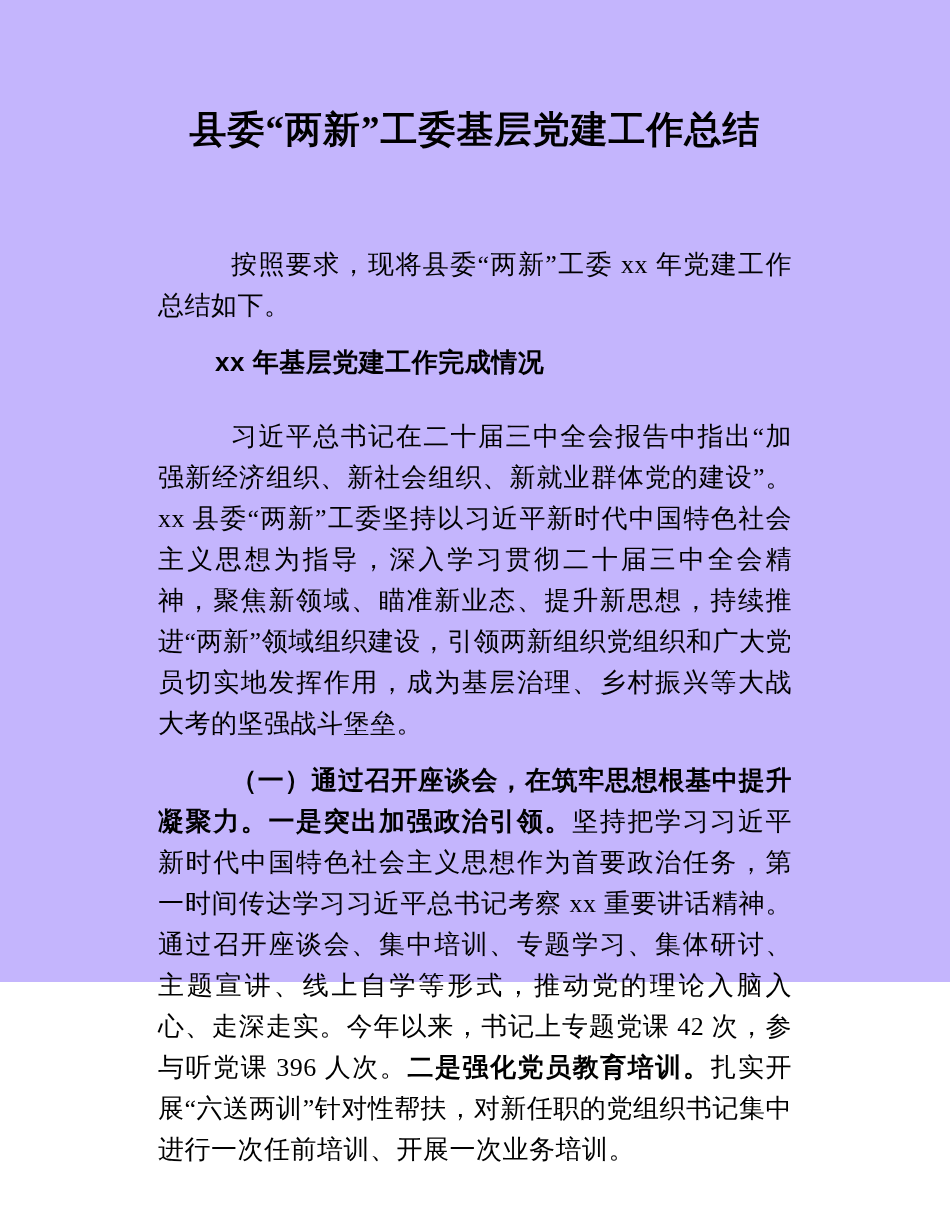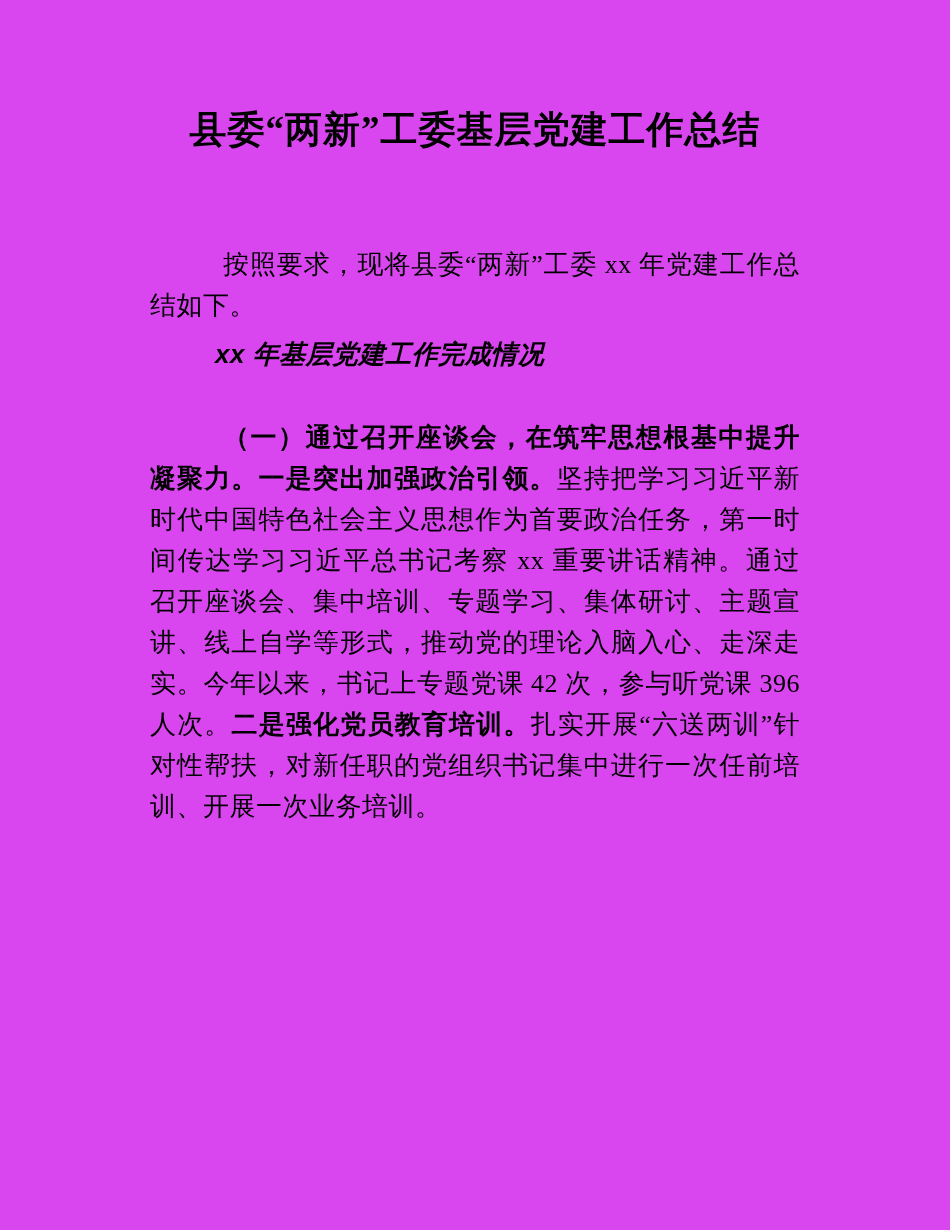--- a/index.html
+++ b/index.html
@@ -6,59 +6,59 @@
   html, body { background: #ffffff; }
   body {
     width: 950px;
     height: 1230px;
     overflow: hidden;
     font-family: "Liberation Serif", "DejaVu Serif", serif;
     color: #000000;
   }
   .page {
     width: 950px;
-    height: 1230px;
-    background: #d946ef;
+    height: 982px;
+    background: #c4b5fd;
     padding: 105px 142px 0 142px;
   }
   .doc-title {
     font-family: "Liberation Serif", "DejaVu Serif", serif;
     font-weight: bold;
     font-size: 37px;
     line-height: 50px;
     text-align: center;
     letter-spacing: 1px;
     margin: 0 0 89px 0;
     white-space: nowrap;
   }
   .doc-body p {
     font-size: 26px;
     line-height: 41px;
     text-align: justify;
     text-justify: inter-character;
     text-indent: 73px;
     letter-spacing: 0.5px;
   }
-  .doc-body p.para { margin: 8px; }
+  .doc-body p.para { margin: 16px; }
   .doc-body p.para + p.para { margin-top: 9px; }
   .doc-body p.heading {
     font-family: "Liberation Sans", "DejaVu Sans", sans-serif;
     font-weight: bold;
-    margin: 8px 0 42px 0;
-    font-style: italic;
+    margin: 8px 0 33px 0;
   }
   .run { font-family: inherit; }
   .bold-run {
     font-family: "Liberation Sans", "DejaVu Sans", sans-serif;
     font-weight: bold;
   }
 </style>
 </head>
 <body>
 
 <div class="page">
   <h1 class="doc-title">县委“两新”工委基层党建工作总结</h1>
   <div class="doc-body">
       <p class="para"><span class="run">按照要求，现将县委“两新”工委 xx 年党建工作总结如下。</span></p>
       <p class="heading"><span class="run bold-run">xx 年基层党建工作完成情况</span></p>
+      <p class="para"><span class="run">习近平总书记在二十届三中全会报告中指出“加强新经济组织、新社会组织、新就业群体党的建设”。xx 县委“两新”工委坚持以习近平新时代中国特色社会主义思想为指导，深入学习贯彻二十届三中全会精神，聚焦新领域、瞄准新业态、提升新思想，持续推进“两新”领域组织建设，引领两新组织党组织和广大党员切实地发挥作用，成为基层治理、乡村振兴等大战大考的坚强战斗堡垒。</span></p>
       <p class="para"><span class="run bold-run">（一）通过召开座谈会，在筑牢思想根基中提升凝聚力。一是突出加强政治引领。</span><span class="run">坚持把学习习近平新时代中国特色社会主义思想作为首要政治任务，第一时间传达学习习近平总书记考察 xx 重要讲话精神。通过召开座谈会、集中培训、专题学习、集体研讨、主题宣讲、线上自学等形式，推动党的理论入脑入心、走深走实。今年以来，书记上专题党课 42 次，参与听党课 396 人次。</span><span class="run bold-run">二是强化党员教育培训。</span><span class="run">扎实开展“六送两训”针对性帮扶，对新任职的党组织书记集中进行一次任前培训、开展一次业务培训。</span></p>
     </div>
 </div>
 
 </body></html>

